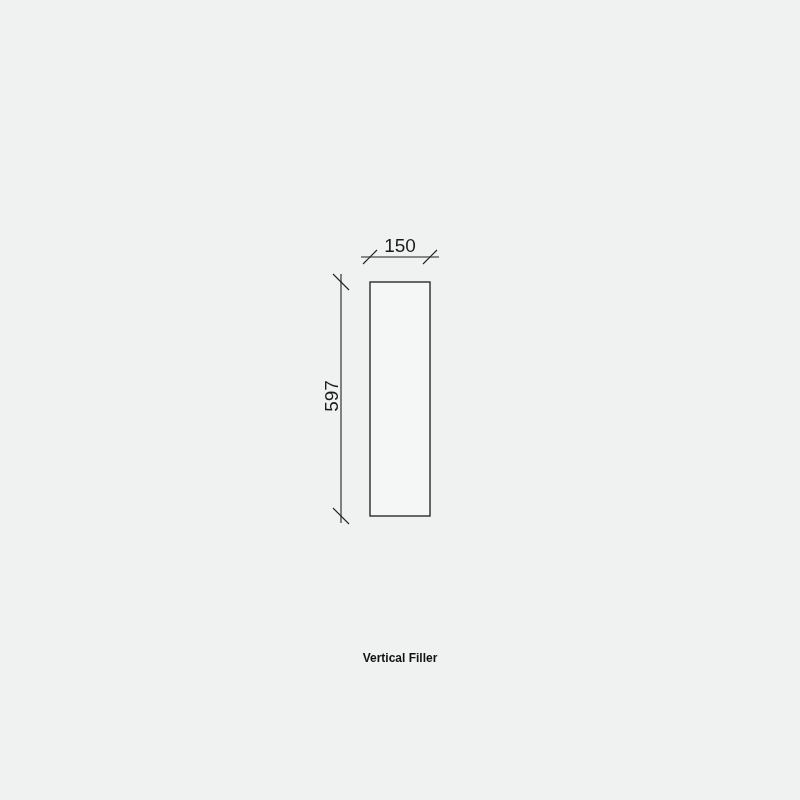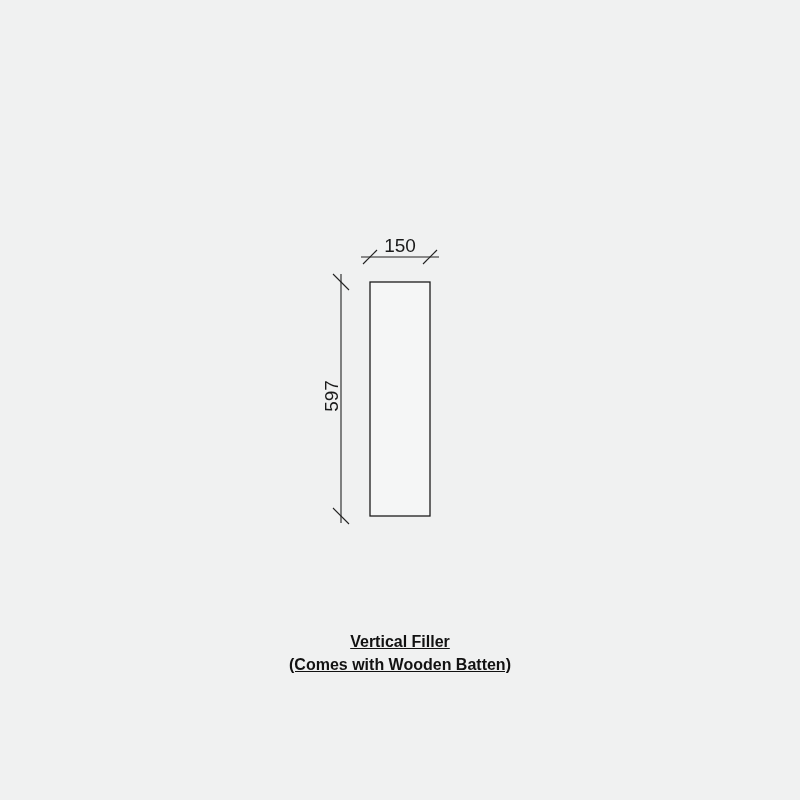--- a/index.html
+++ b/index.html
@@ -34,28 +34,27 @@
     stroke-linecap: butt;
   }
   .dim-text {
     font-family: "Liberation Sans", sans-serif;
     font-size: 19px;
     fill: #1a1a1a;
   }
   .caption {
     position: absolute;
     left: 0;
-    top: 630px;
+    top: 647px;
     width: 800px;
     text-align: center;
     font-weight: bold;
-    font-size: 16px;
+    font-size: 12px;
     line-height: 23px;
     color: #121212;
-    text-decoration: underline;
   }
 </style>
 </head>
 <body>
 
 <div class="stage">
   <svg width="800" height="800" viewBox="0 0 800 800">
 
     <rect class="panel" x="370" y="282" width="60" height="234"></rect>
 
@@ -69,15 +68,14 @@
     <g>
       <line class="dline" x1="341" y1="274" x2="341" y2="523"></line>
       <line class="dline" x1="333" y1="274" x2="349" y2="290"></line>
       <line class="dline" x1="333" y1="508" x2="349" y2="524"></line>
       <text class="dim-text" x="338" y="396" text-anchor="middle" transform="rotate(-90 338 396)">597</text>
     </g>
   </svg>
 
   <div class="caption">
     <div>Vertical Filler</div>
-    <div>(Comes with Wooden Batten)</div>
   </div>
 </div>
 
 </body></html>

